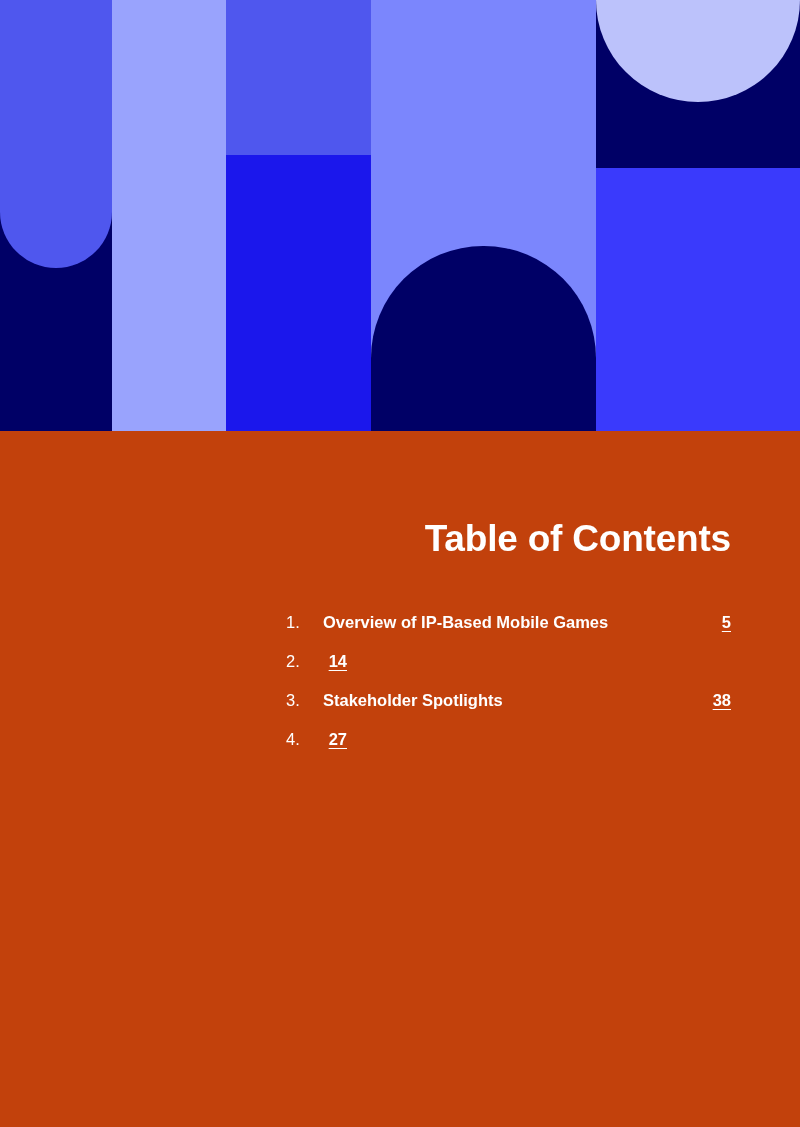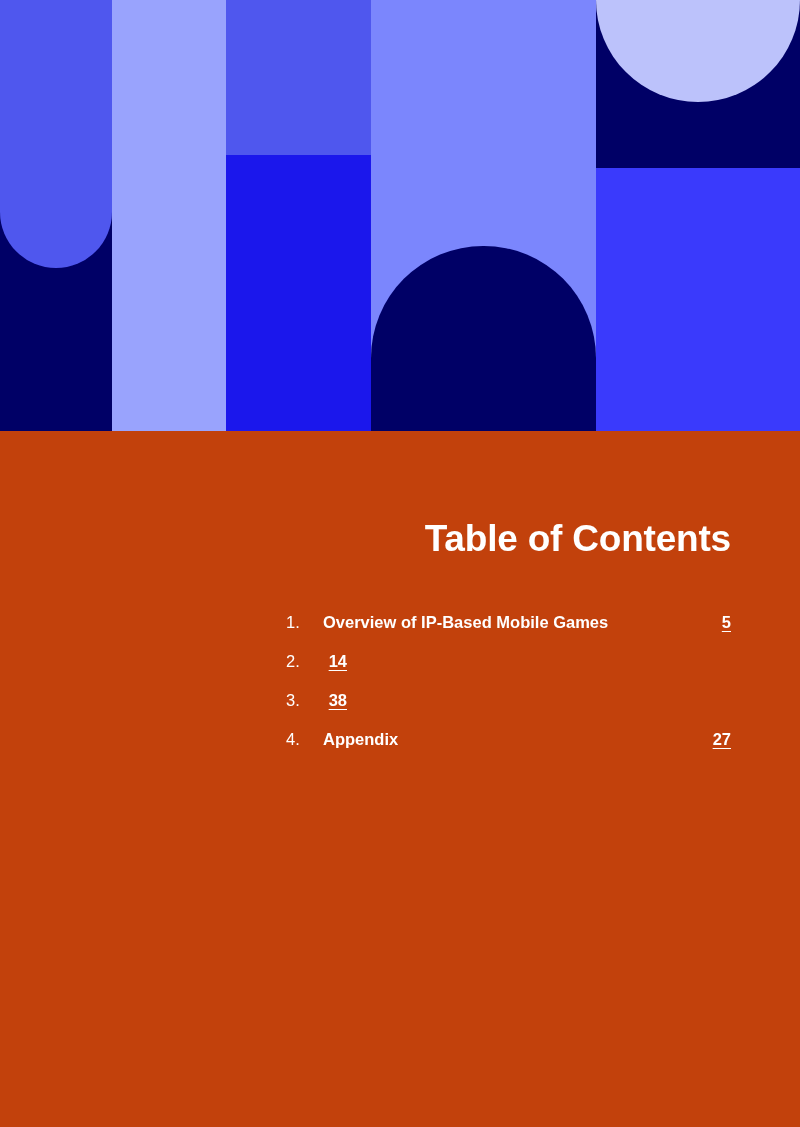--- a/index.html
+++ b/index.html
@@ -207,26 +207,26 @@
         <span class="toc-page">5</span>
       </li>
 
       <li class="toc-row">
         <span class="toc-num">2.</span>
         <span class="toc-page">14</span>
       </li>
 
       <li class="toc-row">
         <span class="toc-num">3.</span>
+        <span class="toc-label">Stakeholder Spotlights</span>
         <span class="toc-page">38</span>
       </li>
 
       <li class="toc-row">
         <span class="toc-num">4.</span>
-        <span class="toc-label">Appendix</span>
         <span class="toc-page">27</span>
       </li>
 
     </ul>
 
   </div>
 
 </div>
 
 </body></html>

